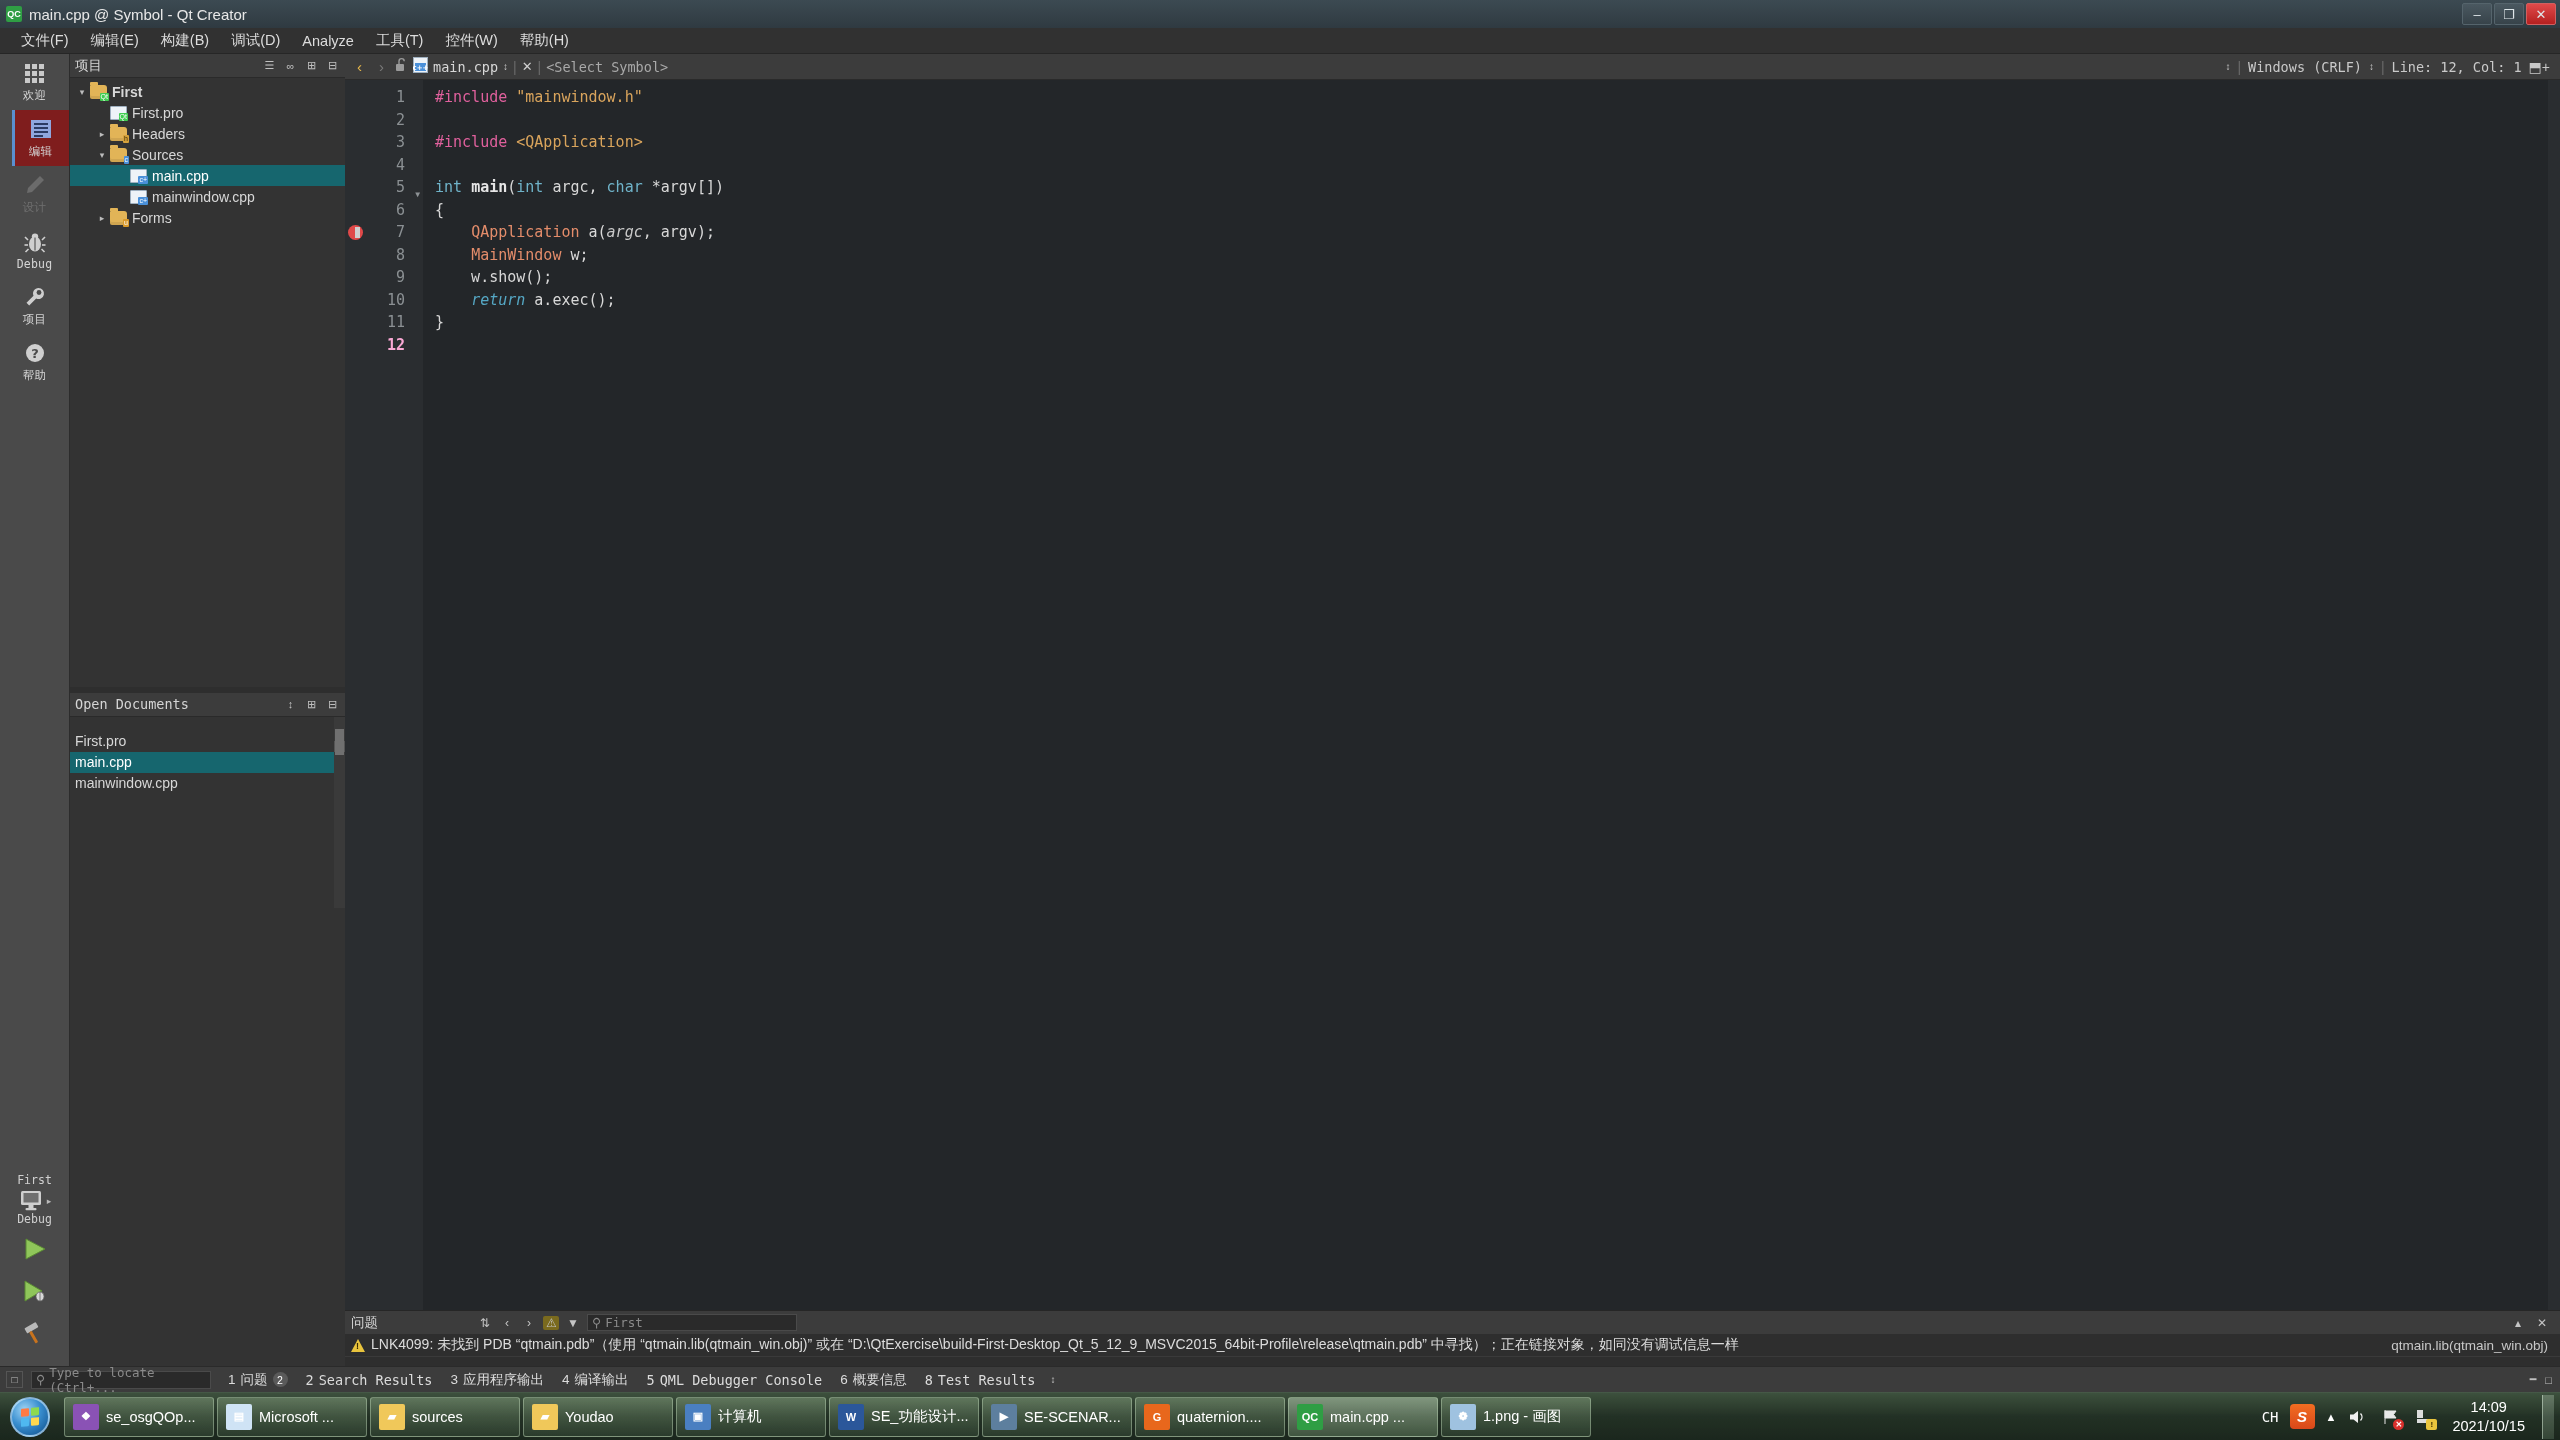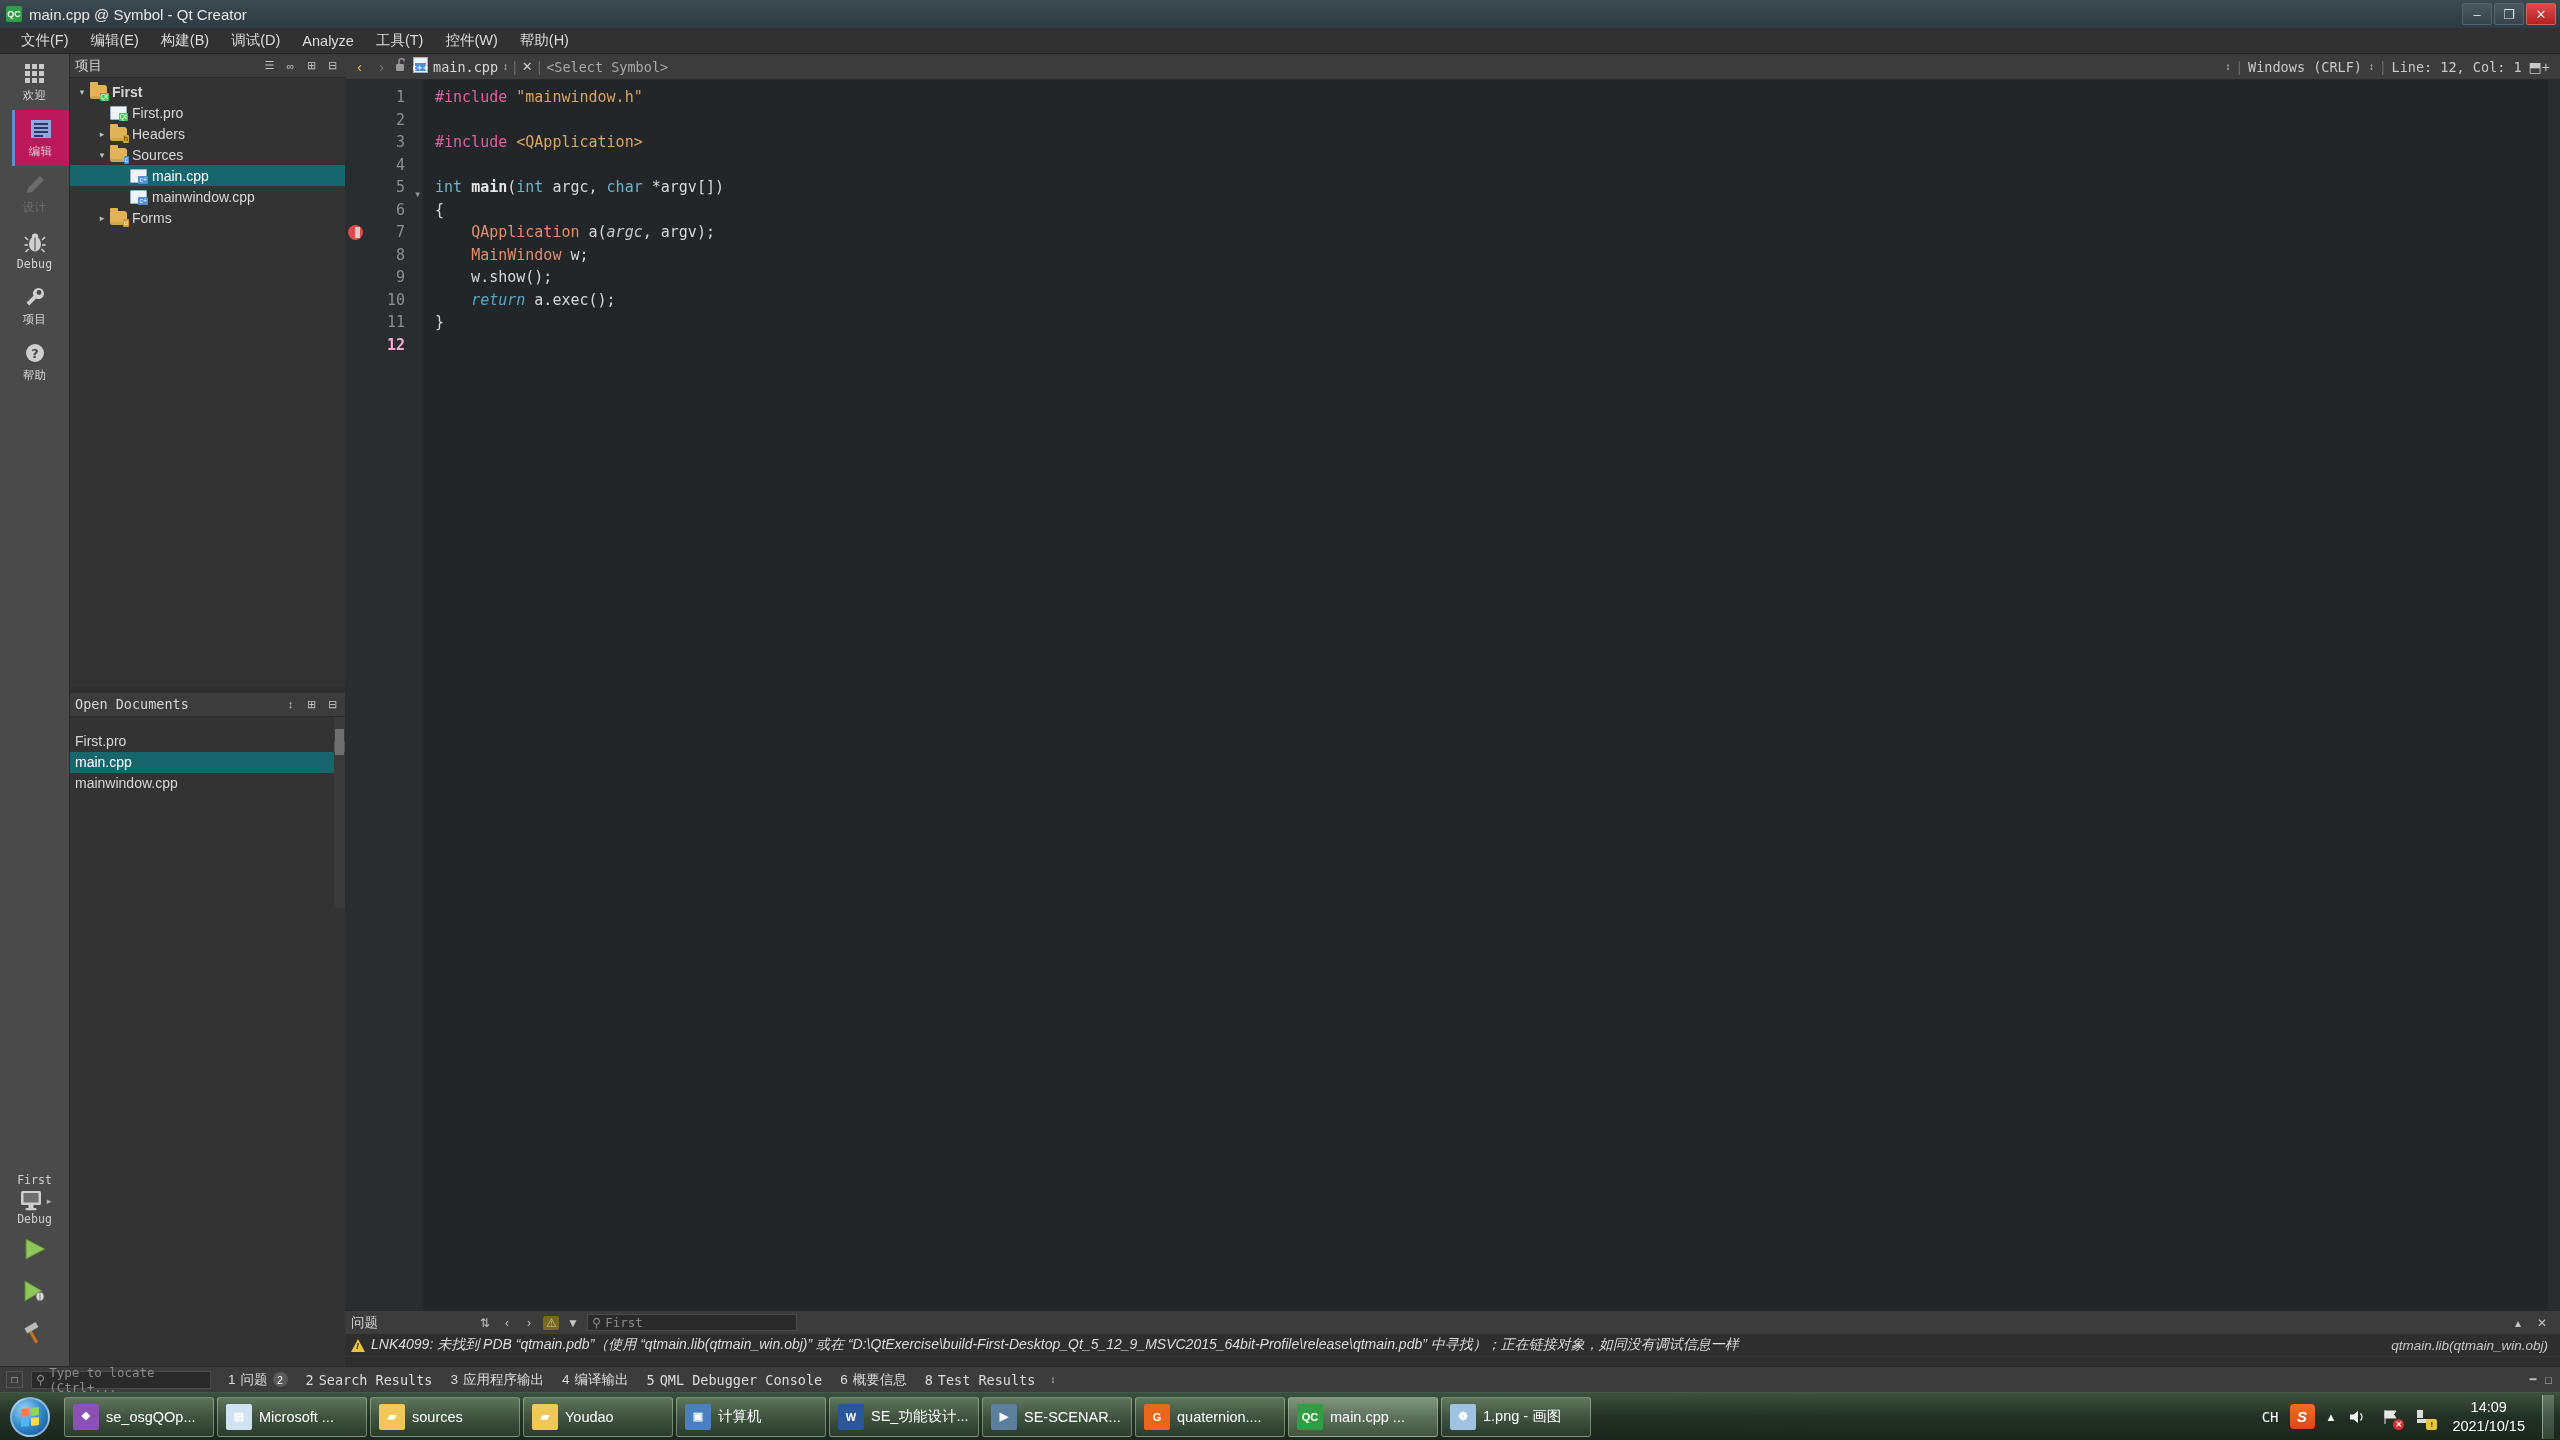--- a/index.html
+++ b/index.html
@@ -79,21 +79,21 @@
     display: flex; flex-direction: column;
     border-right: 1px solid #2c2c2c;
   }
   .mode-btn {
     height: 56px;
     display: flex; flex-direction: column;
     align-items: center; justify-content: center;
     color: #d4d4d4; font-size: 12.5px;
     gap: 3px;
   }
-  .mode-btn.active { background: #be185d; box-shadow: inset 3px 0 0 #5a8fd0; margin-left: 12px; }
+  .mode-btn.active { background: #7f1d1d; box-shadow: inset 3px 0 0 #5a8fd0; margin-left: 12px; }
   .mode-btn.disabled { color: #6f6f6f; }
   .mode-icon { width: 26px; height: 24px; display: flex; align-items: center; justify-content: center; }
   .mode-label { font-family: "DejaVu Sans Mono", monospace; font-size: 11.5px; letter-spacing: .2px; }
 
   .grid-icon { display: grid; grid-template-columns: repeat(3, 5px); grid-template-rows: repeat(3, 5px); gap: 2px; }
   .grid-icon i { background: #c9c9c9; display: block; }
 
   .modebar-spacer { flex: 1 1 auto; }
 
   
@@ -213,21 +213,20 @@
     padding-left: 4px; gap: 4px;
   }
   .ih-filter span { color: #8a8a8a; font-size: 12.5px; font-family: "DejaVu Sans Mono", monospace; }
   .ih-right { margin-left: auto; display: flex; gap: 8px; padding-right: 4px; }
   .issues-list { flex: 1 1 auto; background: #2e2e2e; }
   .issue-row {
     height: 23px; display: flex; align-items: center;
     padding-left: 6px; gap: 6px; color: #dcdcdc; font-size: 14px;
     white-space: nowrap; position: relative;
     border-bottom: 1px solid #3a3a3a;
-    font-style: italic;
   }
   .ic-warn { width: 14px; height: 13px; flex: 0 0 14px; position: relative; }
   .ic-warn:before {
     content: ""; position: absolute; left: 0; top: 0;
     border-left: 7px solid transparent; border-right: 7px solid transparent;
     border-bottom: 13px solid #e9c43d;
   }
   .ic-warn:after { content: "!"; position: absolute; left: 5px; top: 2px; font-size: 9px; color: #3a2c00; font-weight: bold; }
   .ic-err { width: 14px; height: 14px; flex: 0 0 14px; border-radius: 50%; background: #d33c3c; position: relative; }
   .ic-err:after { content: "!"; position: absolute; left: 5px; top: 0px; font-size: 10px; color: #fff; font-weight: bold; }

